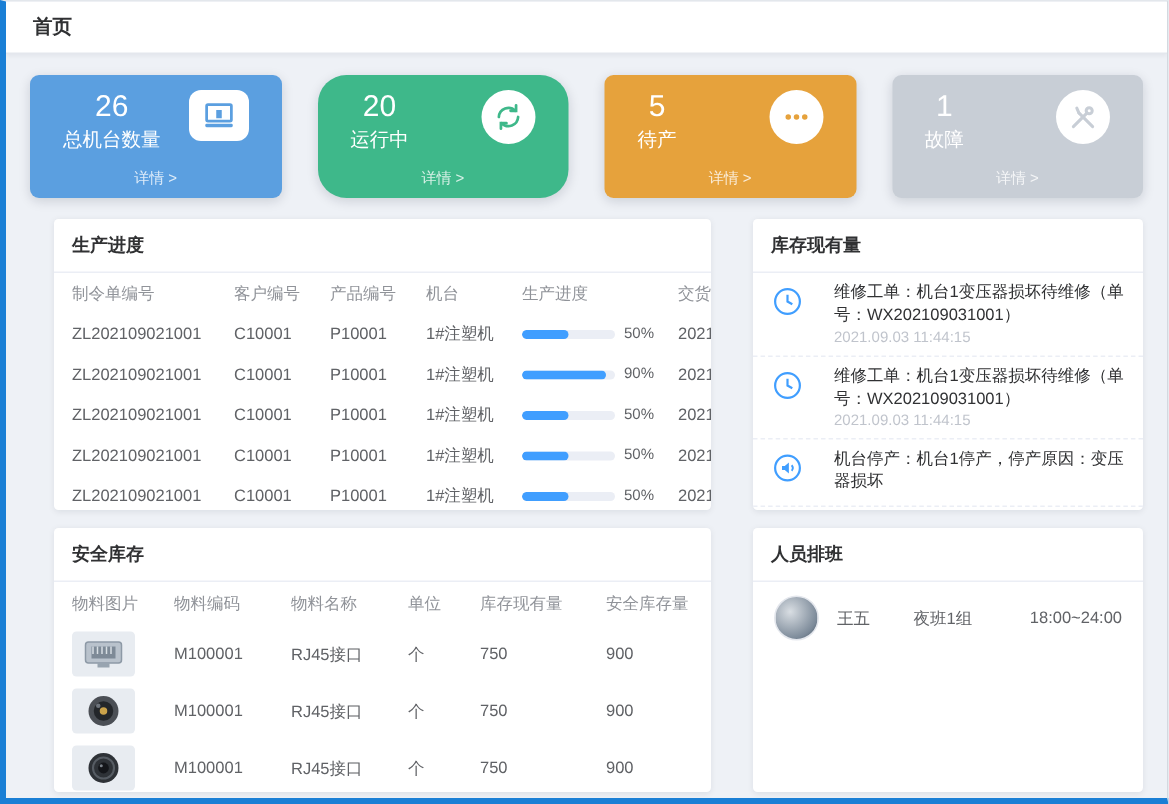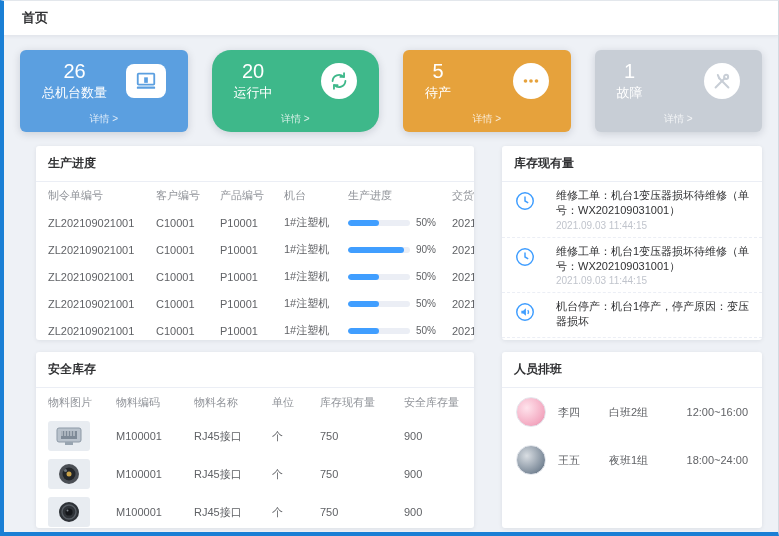--- a/index.html
+++ b/index.html
@@ -31,21 +31,21 @@
   .content { padding: 14px 16px 0 16px; }
 
   
   .cards { display: flex; gap: 24px; }
   .card {
     flex: 1; height: 82px; border-radius: 6px;
     color: #fff; padding: 10px 14px 6px 14px;
     box-shadow: 0 2px 8px rgba(0,21,41,.15);
     display: flex; flex-direction: column; justify-content: space-between;
   }
-  .card-main { display: flex; align-items: center; justify-content: space-between; padding: 0 8px; }
+  .card-main { display: flex; justify-content: space-between; padding: 0 8px; }
   .card-nums { text-align: center; }
   .card-value { font-size: 20px; line-height: 22px; }
   .card-label { font-size: 13px; margin-top: 2px; }
   .icon-box {
     width: 40px; height: 34px; background: #ffffff; border-radius: 8px;
     display: flex; align-items: center; justify-content: center; flex-shrink: 0;
   }
   .icon-box.round { width: 36px; height: 36px; border-radius: 50%; }
   .icon-box svg { width: 22px; height: 22px; }
   .card-detail { text-align: center; font-size: 10px; color: rgba(255,255,255,.8); cursor: pointer; }
@@ -423,26 +423,20 @@
               <td>900</td>
             </tr>
           </tbody>
         </table>
       </div>
 
       <div class="panel h-bot">
         <div class="panel-title">人员排班</div>
 
 
-        <div class="person-row">
-          <div class="avatar a2"></div>
-          <span class="person-name">李四</span>
-          <span class="person-shift">白班2组</span>
-          <span class="person-time">12:00~16:00</span>
-        </div>
 
         <div class="person-row">
           <div class="avatar a3"></div>
           <span class="person-name">王五</span>
           <span class="person-shift">夜班1组</span>
           <span class="person-time">18:00~24:00</span>
         </div>
       </div>
 
     </div>

